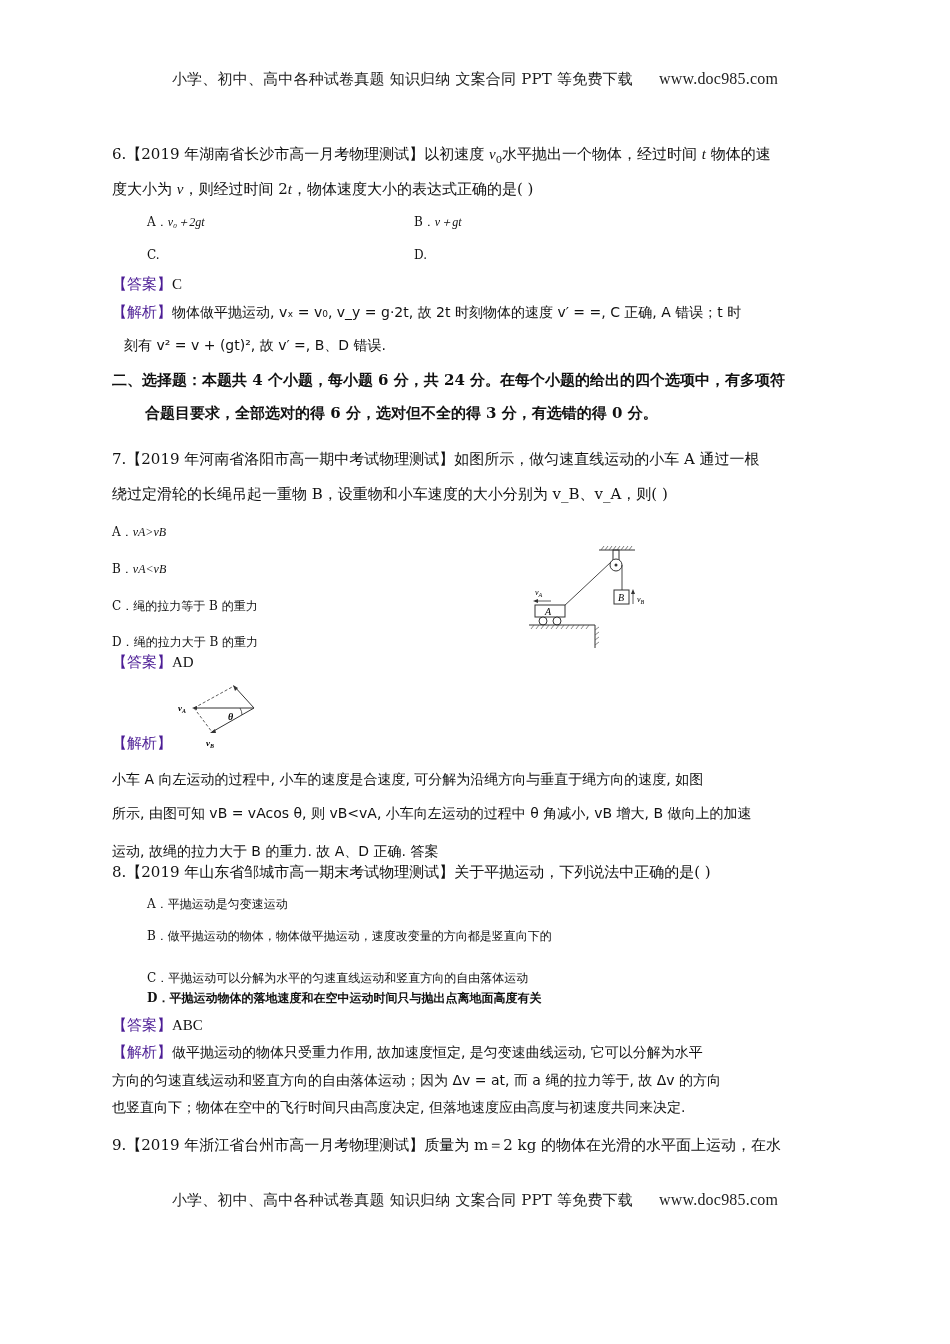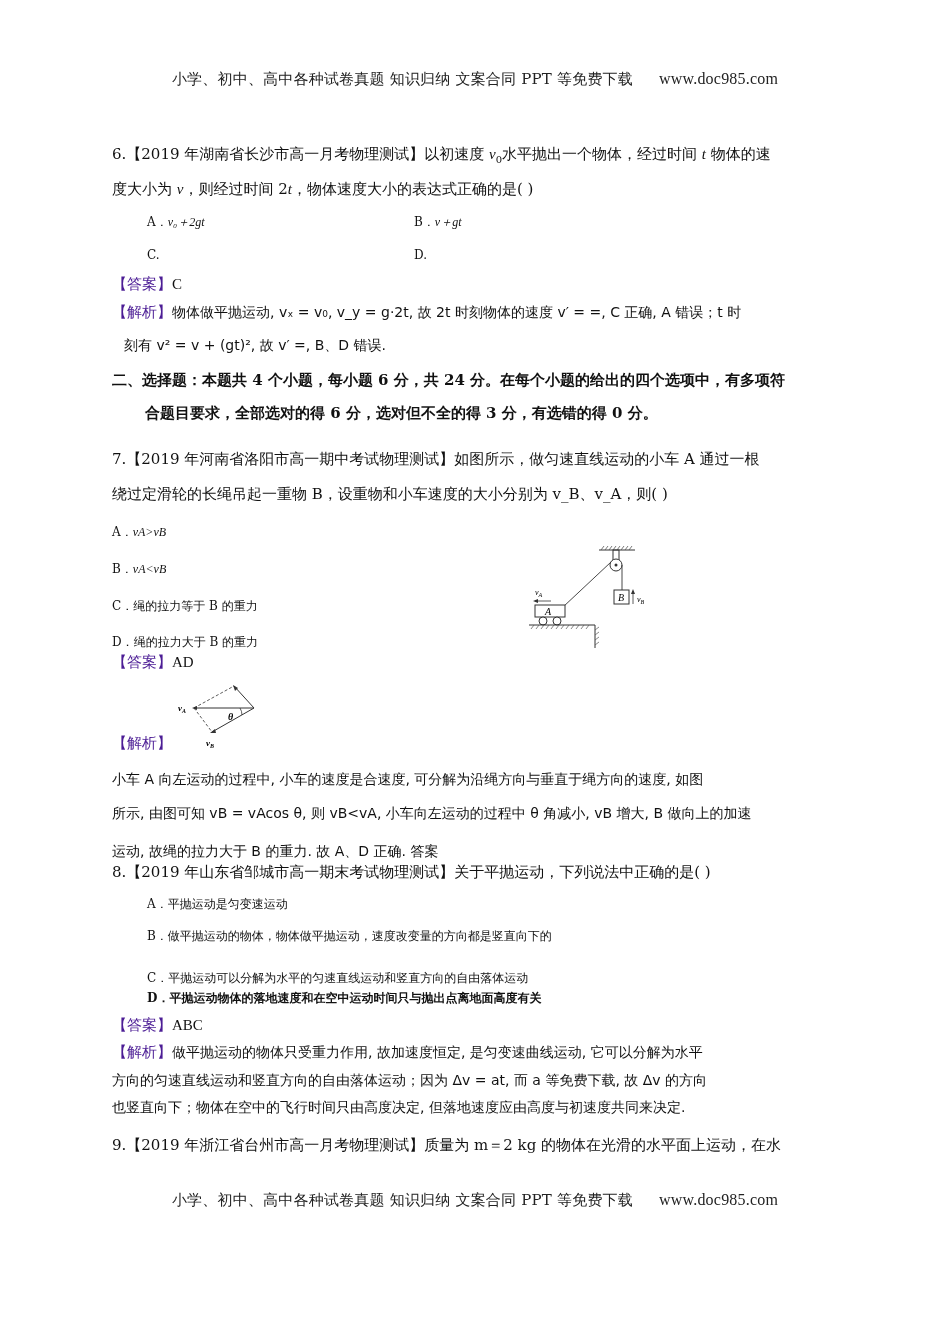--- a/index.html
+++ b/index.html
@@ -195,21 +195,21 @@
   <div class="opt" style="top:988px; left:35px;font-weight:bold;">
     <span>D．平抛运动物体的落地速度和在空中运动时间只与抛出点离地面高度有关</span>
   </div>
   <div class="line" style="top:1017px;">
     <span class="red">【答案】</span><span class="serif">ABC</span>
   </div>
   <div class="line" style="top:1044px;">
     <span class="red">【解析】</span><span class="sans">做平抛运动的物体只受重力作用,   故加速度恒定,   是匀变速曲线运动,   它可以分解为水平</span>
   </div>
   <div class="line" style="top:1072px;">
-    <span class="sans">方向的匀速直线运动和竖直方向的自由落体运动；因为 Δv = at,   而 a 等免费下载,   故 Δv 的方向</span>
+    <span class="sans">方向的匀速直线运动和竖直方向的自由落体运动；因为 Δv = at,   而 a 绳的拉力等于,   故 Δv 的方向</span>
   </div>
   <div class="line" style="top:1099px;">
     <span class="sans">也竖直向下；物体在空中的飞行时间只由高度决定,   但落地速度应由高度与初速度共同来决定.</span>
   </div>
 
   <div class="line" style="top:1137px;">
     <span>9.【2019 年浙江省台州市高一月考物理测试】质量为 m＝2 kg 的物体在光滑的水平面上运动，在水</span>
   </div>
 </div>
 

